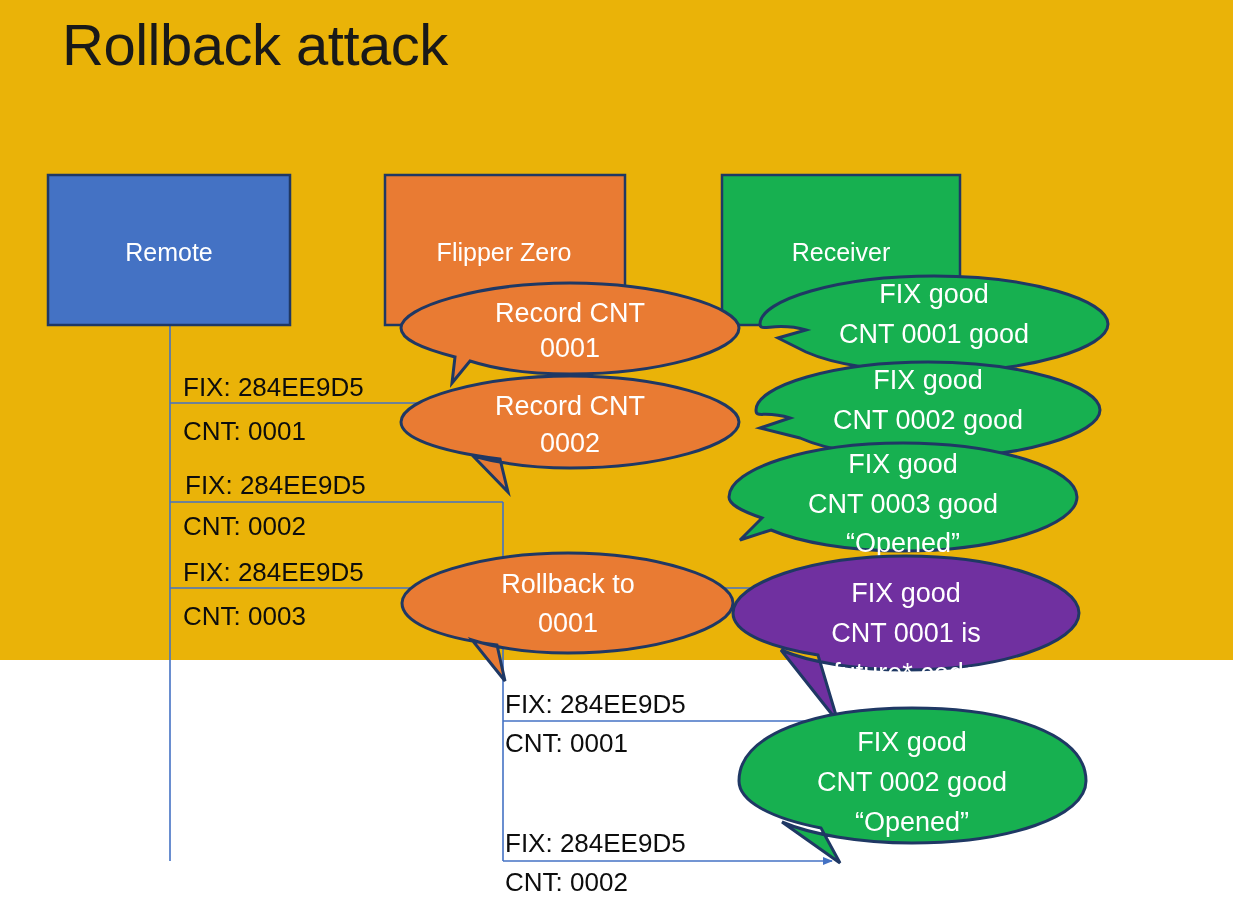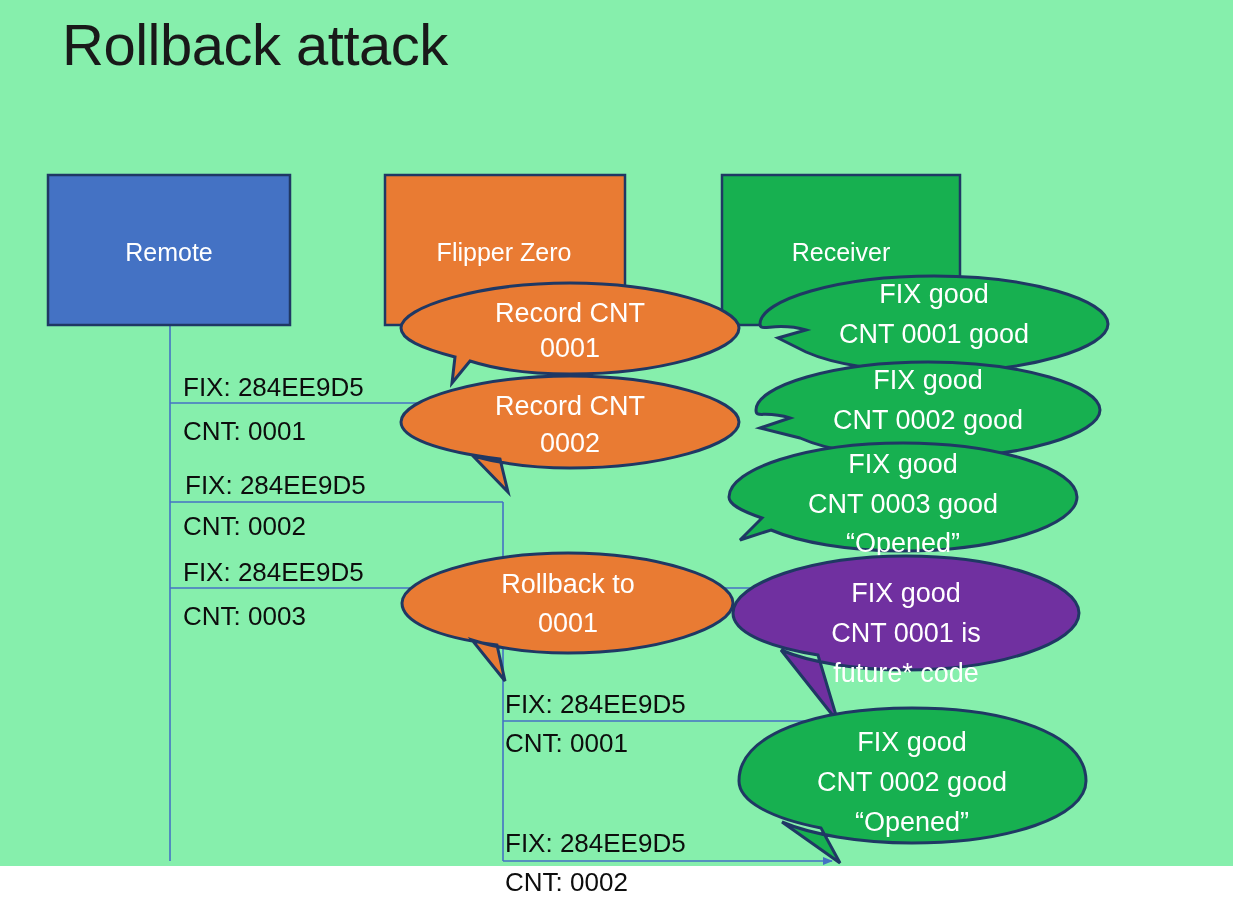--- a/index.html
+++ b/index.html
@@ -11,22 +11,22 @@
     width: 1233px;
     height: 898px;
     position: relative;
     font-family: "Liberation Sans", sans-serif;
     overflow: hidden;
   }
   #slide {
     position: absolute;
     left: 0; top: 0;
     width: 1233px;
-    height: 866px;
-    background: #86efac;
+    height: 660px;
+    background: #eab308;
   }
   #title {
     position: absolute;
     left: 62px;
     top: 12px;
     font-size: 58px;
     font-weight: 400;
     color: #191919;
     letter-spacing: -0.5px;
     line-height: 1.15;

